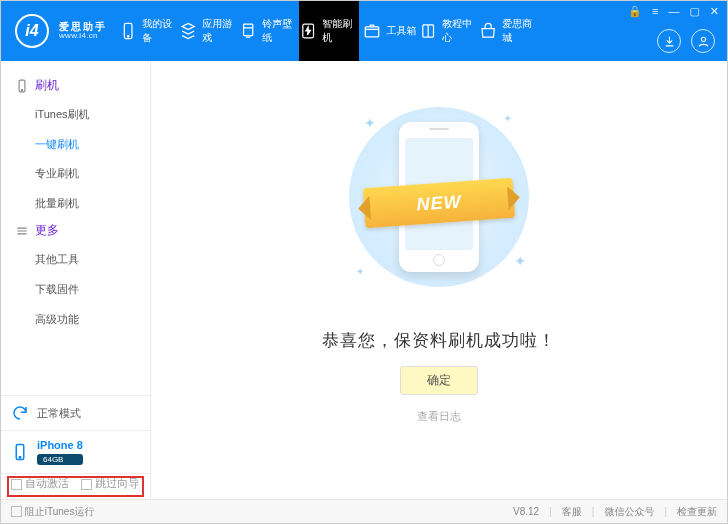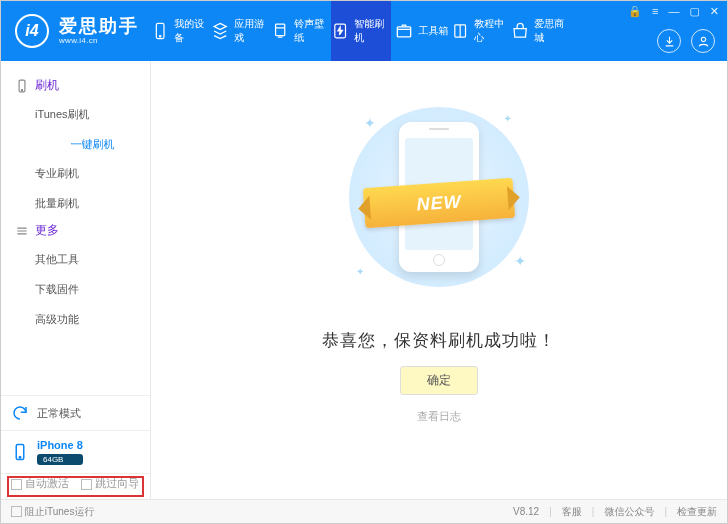--- a/index.html
+++ b/index.html
@@ -1,37 +1,37 @@
 <!DOCTYPE html>
 <html><head>
 <meta charset="utf-8">
 <style>
   * { box-sizing: border-box; margin: 0; padding: 0; }
   body { font-family: "Microsoft YaHei", Arial, sans-serif; width: 728px; height: 524px; overflow: hidden; border: 1px solid #ccc; display: flex; flex-direction: column; }
   .header { background: #0d87f6; height: 60px; display: flex; align-items: center; color: #fff; position: relative; }
   .logo-area { display: flex; align-items: center; padding: 0 12px 0 14px; }
   .logo-circle { width: 34px; height: 34px; border: 2.5px solid #fff; border-radius: 50%; display: flex; align-items: center; justify-content: center; font-weight: bold; font-size: 16px; font-style: italic; }
   .logo-text { margin-left: 10px; line-height: 1.1; }
-  .logo-text .cn { font-size: 18px; font-weight: bold; letter-spacing: 2px; font-family: Liberation Serif, serif; }
+  .logo-text .cn { font-size: 10px; font-weight: bold; letter-spacing: 2px; font-family: Liberation Serif, serif; }
   .logo-text .en { font-size: 8px; opacity: .9; letter-spacing: .3px; }
   .nav { display: flex; height: 100%; }
   .nav-item { width: 60px; height: 100%; display: flex; flex-direction: row; align-items: center; justify-content: center; font-size: 10px; gap: 5px; cursor: pointer; }
-  .nav-item.active { background: #1d4ed8; }
+  .nav-item.active { background: #000000; }
   .nav-item svg, .nav-item .nico { width: 20px; height: 20px; }
   .win-ctrls { position: absolute; top: 4px; right: 8px; display: flex; gap: 10px; font-size: 11px; opacity: .9; }
   .win-ctrls span { cursor: pointer; }
   .hdr-right { position: absolute; right: 12px; bottom: 8px; display: flex; gap: 10px; }
   .hdr-icon { width: 24px; height: 24px; border: 1.5px solid rgba(255,255,255,.8); border-radius: 50%; display: flex; align-items: center; justify-content: center; cursor: pointer; }
   .body { flex: 1; display: flex; overflow: hidden; }
   .sidebar { width: 150px; border-right: 1px solid #e8e8e8; display: flex; flex-direction: column; font-size: 11px; color: #555; }
   .side-top { flex: 1; padding: 12px 0 4px; overflow: hidden; }
   .group-label { padding: 4px 14px 6px; color: #6d28d9; display: flex; align-items: center; gap: 6px; font-size: 12px; }
   .group-label .gico { width: 14px; height: 14px; }
   .group-item { padding: 6px 0 6px 34px; cursor: pointer; line-height: 1.6; }
-  .group-item.active { color: #0d87f6; text-align: center; }
+  .group-item.active { color: #0d87f6; }
   .side-panel { border-top: 1px solid #eee; padding: 8px 10px; display: flex; align-items: center; gap: 8px; }
   .side-panel .pico { width: 18px; height: 18px; }
   .badge { display: inline-block; background: #0c4a6e; color: #fff; font-size: 8px; padding: 1px 6px; border-radius: 3px; margin-top: 3px; }
   .dev-block { display: flex; flex-direction: column; }
   .check-row { border-top: 1px solid #eee; padding: 2px 10px 8px; display: flex; align-items: center; gap: 12px; font-size: 11px; color: #999; position: relative; }
   .check-row .red-box { position: absolute; border: 2px solid #d33; inset: 2px 6px 2px 6px; pointer-events: none; }
   .cb { width: 11px; height: 11px; border: 1px solid #bbb; display: inline-block; vertical-align: middle; }
   .content { flex: 1; background: #fff; display: flex; flex-direction: column; align-items: center; justify-content: center; gap: 14px; position: relative; padding-bottom: 30px; }
   .big-title { font-size: 17px; color: #333; letter-spacing: 1px; margin-top: 28px; }
   .ok-btn { border: 1px solid #ddd; background: #fef9c3; padding: 5px 26px; font-size: 12px; color: #555; cursor: pointer; border-radius: 3px; }

